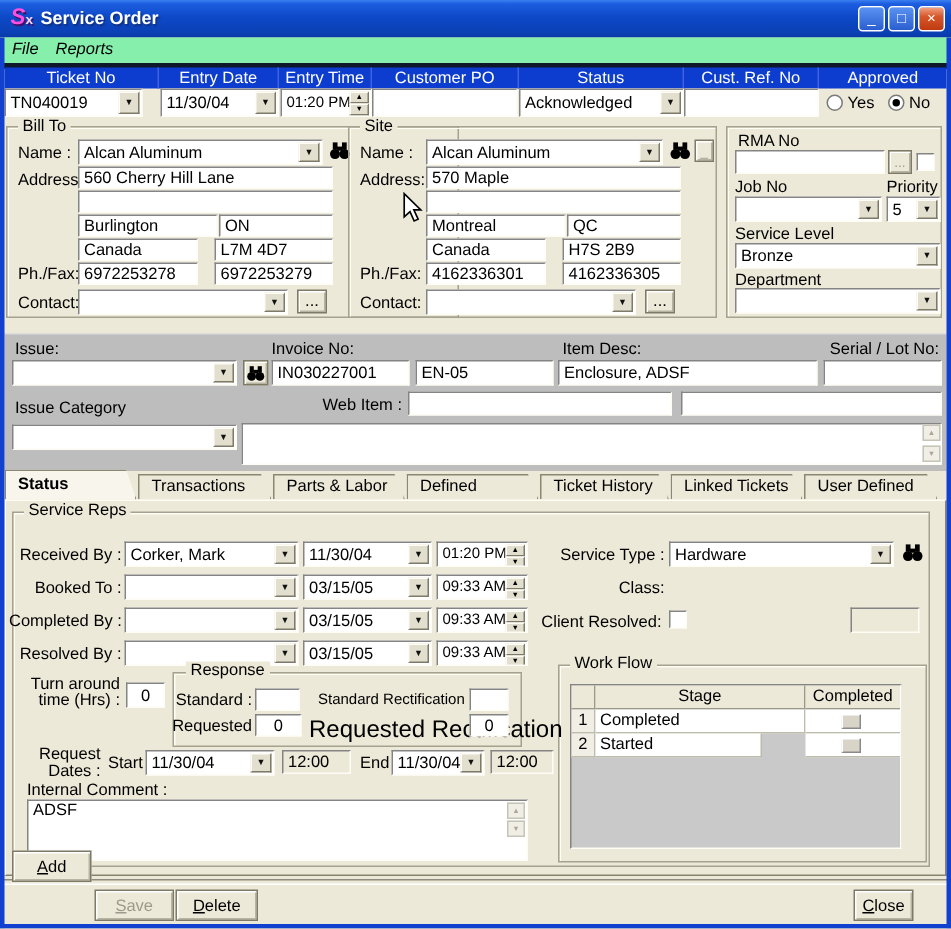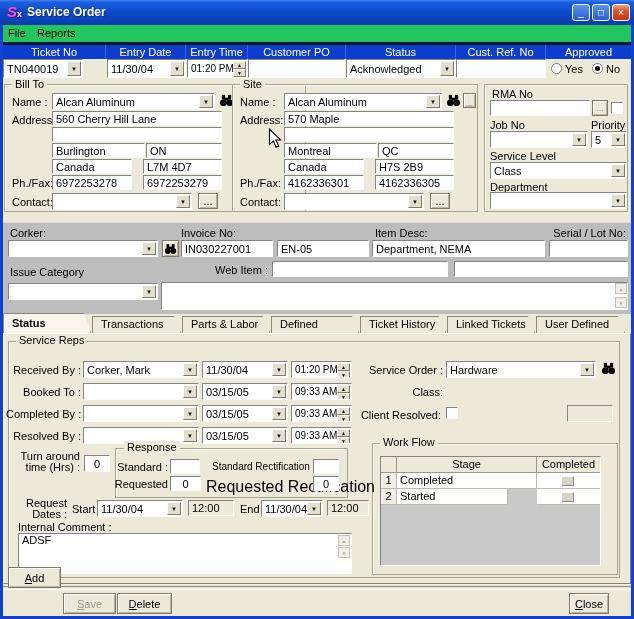--- a/index.html
+++ b/index.html
@@ -8,21 +8,21 @@
   
   .titlebar{position:absolute;left:0;top:0;width:634px;height:25px;
     background:linear-gradient(180deg,#3b80f0 0%,#1c5ee0 10%,#0d49c8 45%,#0a40b4 88%,#0939a6 100%);}
   .tico{position:absolute;left:7px;top:3px;color:#ff4ee0;font-weight:bold;font-style:italic;font-size:15px;text-shadow:1px 1px 0 #40106a;}
   .tico i{font-style:normal;font-size:9px;color:#ffd7f7;}
   .ttext{position:absolute;left:27px;top:5px;color:#fff;font-weight:bold;font-size:12px;text-shadow:1px 1px 1px #12307e;}
   .wbtns{position:absolute;right:4px;top:4px;display:flex;gap:2px;}
   .wb{width:18px;height:17px;border-radius:3px;border:1px solid #fff;color:#fff;font-size:10px;line-height:15px;
       text-align:center;background:linear-gradient(#5a92f2,#2a5ed0);box-sizing:border-box;}
   .wb.close{background:linear-gradient(#f2a282,#d6572a 40%,#c03a10);}
-  .menubar{position:absolute;left:0;top:25px;width:634px;height:17px;background:#22c55e;border-bottom:4px solid #0f172a;}
+  .menubar{position:absolute;left:0;top:25px;width:634px;height:17px;background:#86efac;border-bottom:4px solid #0f172a;font-style:italic;}
   .mitem{position:absolute;top:2px;}
   .bL{position:absolute;left:0;top:25px;bottom:0;width:3px;background:#1341cf;z-index:50;}
   .bR{position:absolute;right:0;top:25px;bottom:0;width:3px;background:#1341cf;z-index:50;}
   .bB{position:absolute;left:0;bottom:0;width:634px;height:3px;background:#1341cf;z-index:50;}
   
   .l{position:absolute;white-space:nowrap;}
   .lr{text-align:right;}
   .f,.cb{position:absolute;background:#fff;border:1px solid;border-color:#848484 #fdfcf5 #fdfcf5 #848484;
      box-sizing:border-box;display:flex;align-items:center;padding:0 3px;overflow:hidden;white-space:nowrap;}
   .cb{padding-right:16px;}
@@ -90,21 +90,21 @@
   <div class="hrow">
     <span class="hc" style="width:103px">Ticket No</span>
     <span class="hc" style="width:80px">Entry Date</span>
     <span class="hc" style="width:62px">Entry Time</span>
     <span class="hc" style="width:98px">Customer PO</span>
     <span class="hc" style="width:110px">Status</span>
     <span class="hc" style="width:90px">Cust. Ref. No</span>
     <span class="hc" style="width:85px;border-right:none">Approved</span>
   </div>
 
-  <div class="cb" style="left:3px;top:59px;width:80px;height:19px">
+  <div class="cb" style="left:3px;top:59px;width:92px;height:19px">
     <span>TN040019</span>
     <span class="ca">▼</span>
     </div>
   <div class="cb" style="left:107px;top:59px;width:79px;height:19px">
     <span>11/30/04</span>
     <span class="ca">▼</span>
     </div>
   <div class="f" style="left:187px;top:59px;width:61px;height:19px;padding-right:15px;font-size:10px">
     <span>01:20 PM</span>
     <span class="sp">
@@ -246,31 +246,31 @@
   <div class="cb" style="left:490px;top:131px;width:98px;height:17px">
     <span></span>
     <span class="ca">▼</span>
     </div>
   <div class="cb" style="left:591px;top:131px;width:36px;height:17px">
     <span>5</span>
     <span class="ca">▼</span>
     </div>
   <span class="l" style="left:490px;top:150px">Service Level</span>
   <div class="cb" style="left:490px;top:162px;width:137px;height:17px">
-    <span>Class</span>
+    <span>Bronze</span>
     <span class="ca">▼</span>
     </div>
   <span class="l" style="left:490px;top:181px">Department</span>
   <div class="cb" style="left:490px;top:192px;width:137px;height:17px">
     <span></span>
     <span class="ca">▼</span>
     </div>
 
   <div class="band"></div>
-  <span class="l" style="left:10px;top:227px">Corker:</span>
+  <span class="l" style="left:10px;top:227px">Issue:</span>
   <span class="l" style="left:181px;top:227px">Invoice No:</span>
   <span class="l" style="left:278px;top:244px">Item No:</span>
   <span class="l" style="left:375px;top:227px">Item Desc:</span>
   <span class="l lr" style="left:520px;top:227px;width:106px">Serial / Lot No:</span>
   <div class="cb" style="left:8px;top:240px;width:150px;height:17px">
     <span></span>
     <span class="ca">▼</span>
     </div>
   <div class="btn" style="left:162px;top:240px;width:17px;height:17px">
     <span>
@@ -283,21 +283,21 @@
         </svg>
       </span>
     </div>
   <div class="f" style="left:181px;top:240px;width:92px;height:17px">
       <span>IN030227001</span>
     </div>
   <div class="f" style="left:277px;top:240px;width:92px;height:17px">
       <span>EN-05</span>
     </div>
   <div class="f" style="left:372px;top:240px;width:173px;height:17px">
-      <span>Department, NEMA</span>
+      <span>Enclosure, ADSF</span>
     </div>
   <div class="f" style="left:549px;top:240px;width:79px;height:17px">
       <span></span>
     </div>
   <span class="l" style="left:10px;top:266px">Issue Category</span>
   <span class="l lr" style="left:200px;top:264px;width:68px">Web Item :</span>
   <div class="f" style="left:272px;top:261px;width:176px;height:16px">
       <span></span>
     </div>
   <div class="f" style="left:454px;top:261px;width:174px;height:16px">
@@ -386,21 +386,21 @@
       <span class="ca">▼</span>
     </div>
   <div class="f" style="left:291px;top:427px;width:61px;height:17px;padding-right:15px;font-size:10px">
       <span>09:33 AM</span>
       <span class="sp">
         <i>▲</i>
         <i>▼</i>
       </span>
     </div>
 
-  <span class="l lr" style="left:350px;top:364px;width:93px">Service Order :</span>
+  <span class="l lr" style="left:350px;top:364px;width:93px">Service Type :</span>
   <div class="cb" style="left:446px;top:361px;width:150px;height:17px">
       <span>Hardware</span>
       <span class="ca">▼</span>
     </div>
   <span class="l" style="left:601px;top:362px">
     <svg class="bino" width="15" height="13" viewBox="0 0 16 14">
         <rect x="3" y="1" width="3.4" height="5" fill="#000"></rect>
         <rect x="9.6" y="1" width="3.4" height="5" fill="#000"></rect>
         <rect x="6" y="4" width="4" height="3" fill="#000"></rect>
         <circle cx="4.6" cy="9.4" r="3.6" fill="#000"></circle>

